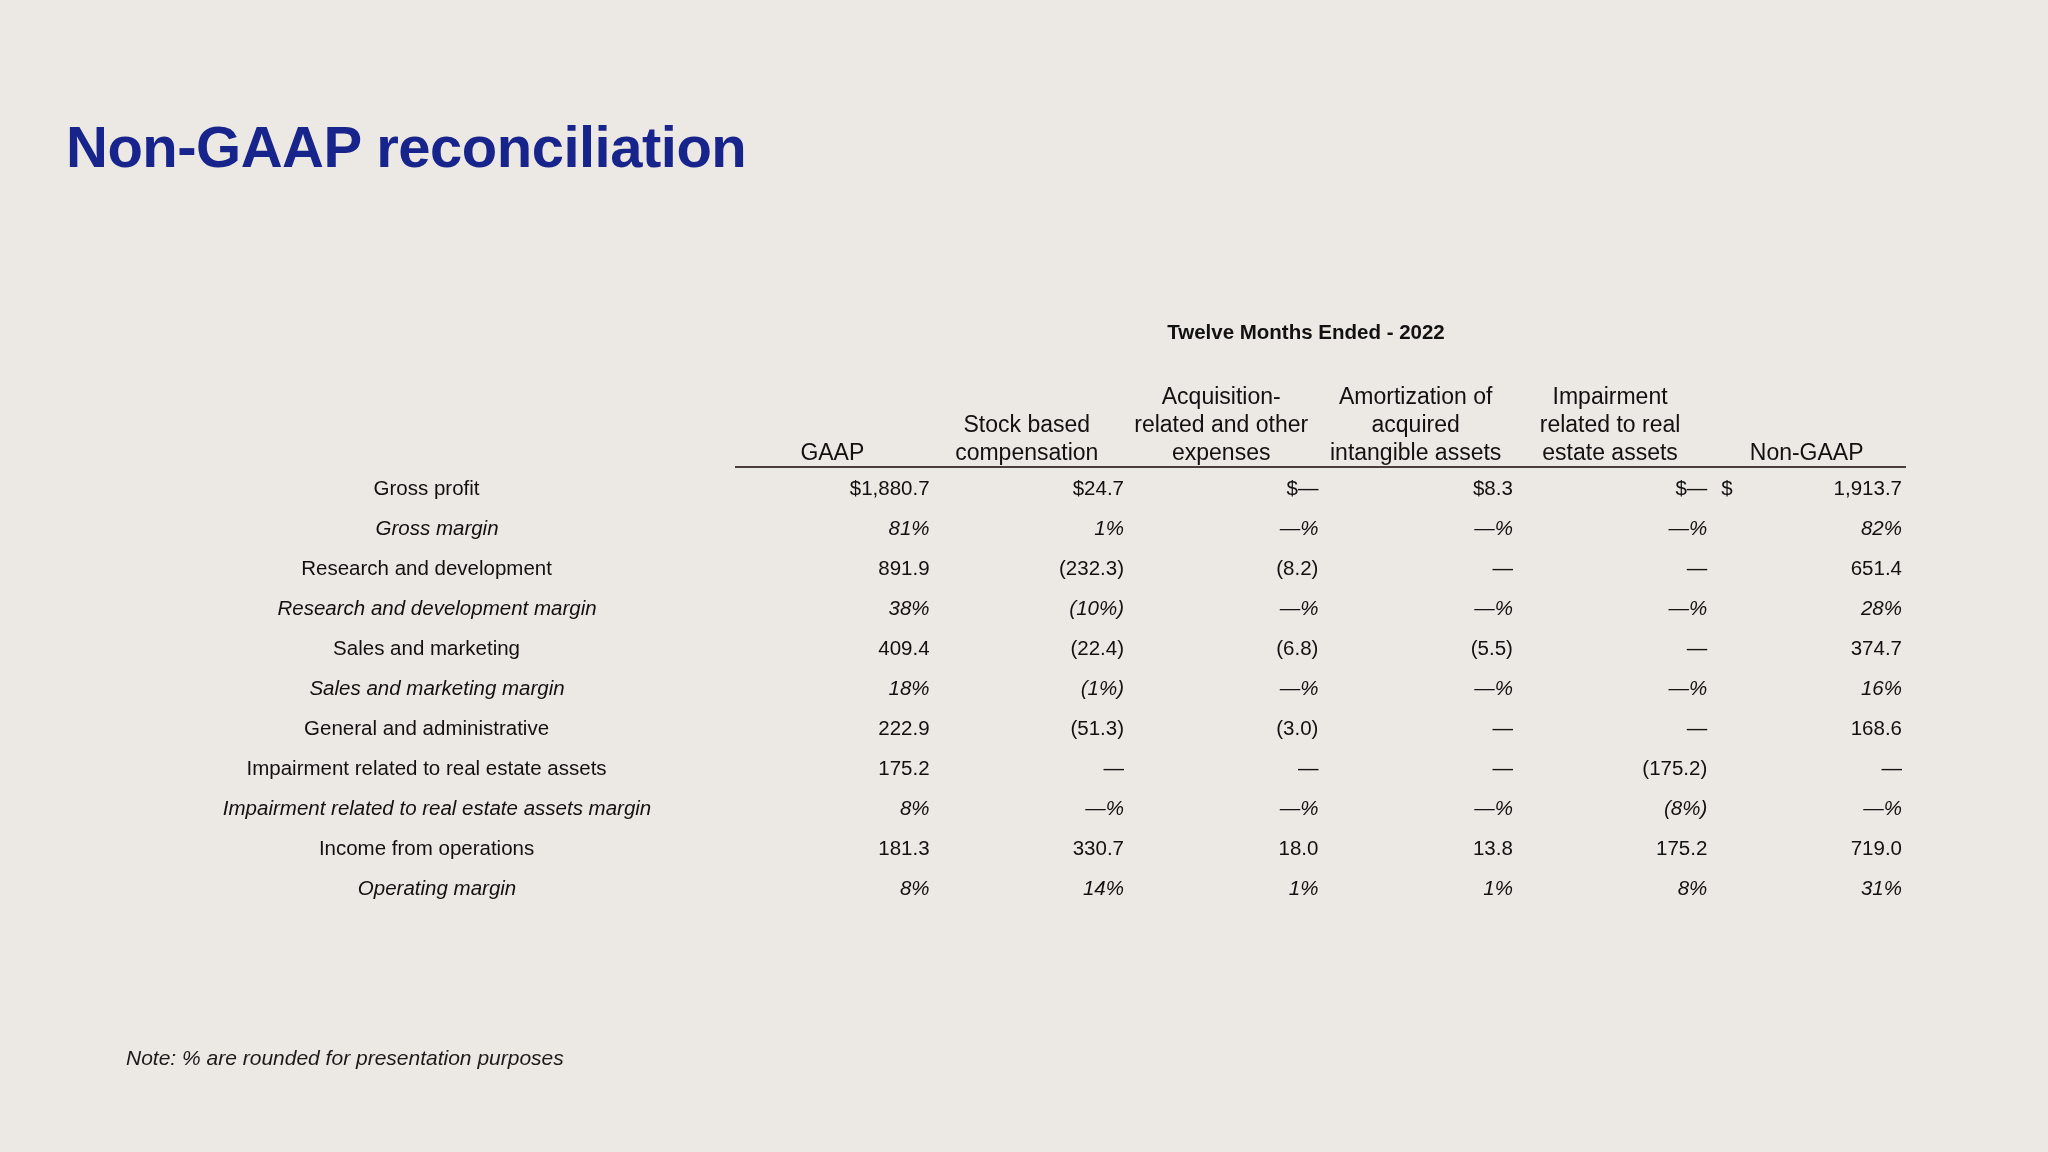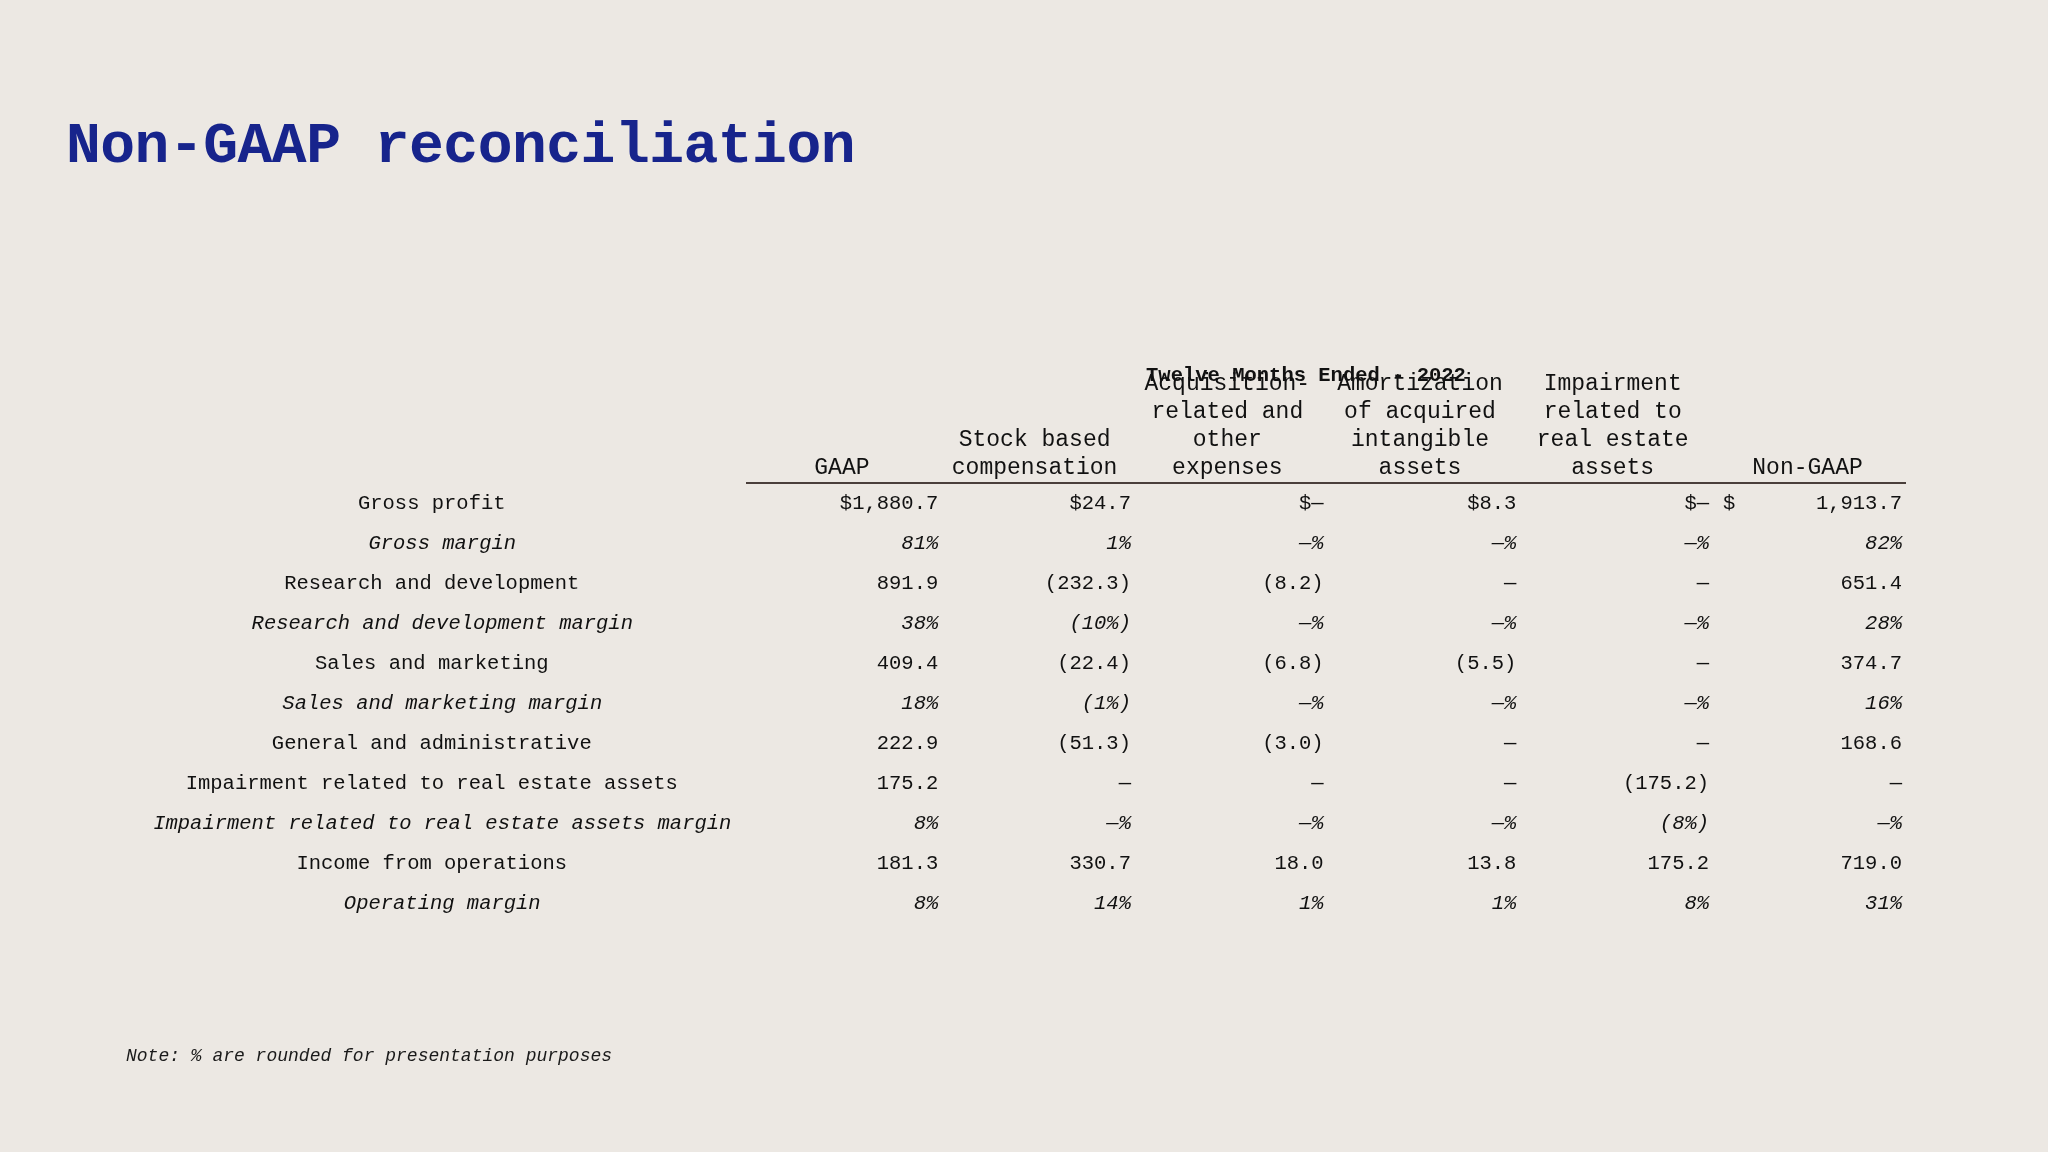--- a/index.html
+++ b/index.html
@@ -13,42 +13,40 @@
     font-family: "Liberation Sans", sans-serif;
     color: #1a1a1a;
     overflow: hidden;
     position: relative;
   }
   .slide {
     position: relative;
     width: 2048px;
     height: 812px;
     box-sizing: border-box;
-    font-family: Liberation Mono, monospace;
   }
   .title {
     position: absolute;
     left: 66px;
     top: 118px;
     font-size: 58px;
     font-weight: bold;
     color: #17248c;
     letter-spacing: -0.5px;
     line-height: 1;
   }
   .period-header {
     position: absolute;
     left: 1146px;
     top: 320px;
     width: 320px;
     text-align: center;
     font-size: 20.5px;
     font-weight: bold;
     color: #111;
-    margin-top: 44px;
   }
 
   
   .table {
     position: absolute;
     left: 118px;
     top: 370px;
     width: 1788px;
     border-collapse: collapse;
   }
@@ -102,21 +100,21 @@
   }
   .dollar-split {
     display: flex;
     justify-content: space-between;
     padding-left: 14px;
   }
   .note {
     position: absolute;
     left: 126px;
     top: 1046px;
-    font-size: 18px;
+    font-size: 21px;
     font-style: italic;
     color: #1a1a1a;
   }
 </style>
 </head>
 <body>
 
 <div class="slide">
 
   <div class="title">Non-GAAP reconciliation</div>

